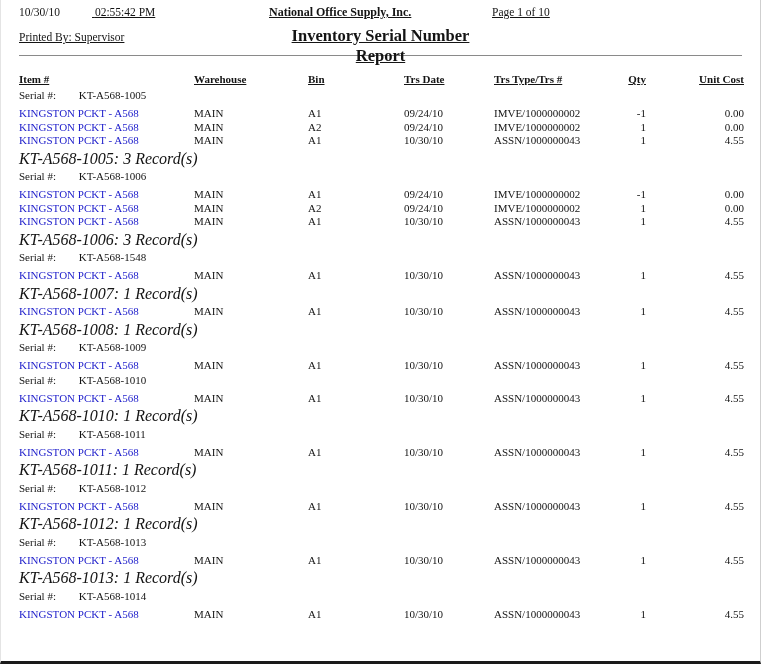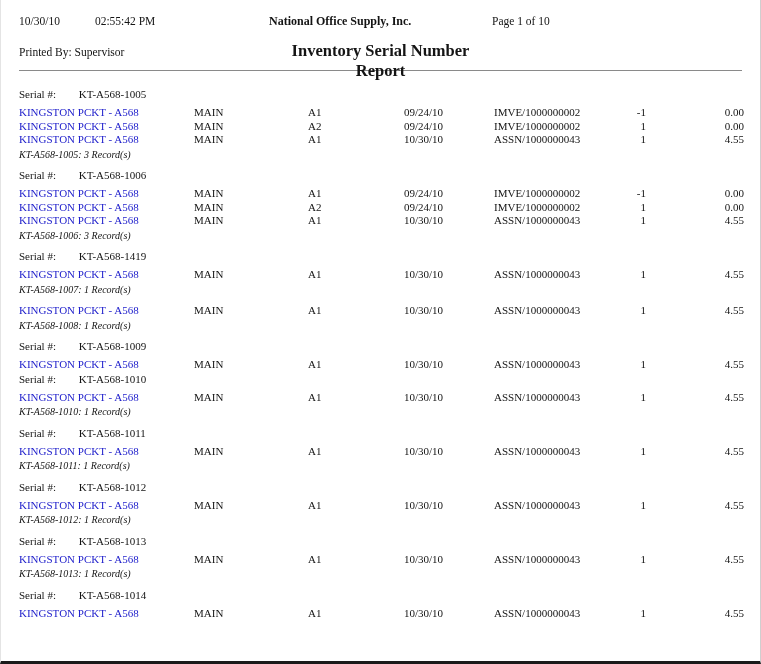--- a/index.html
+++ b/index.html
@@ -9,35 +9,35 @@
     height: 664px;
     overflow: hidden;
     position: relative;
     background: #fff;
     font-family: "Liberation Serif", "DejaVu Serif", serif;
     color: #141414;
     border-left: 1px solid #e4e4e4;
     border-right: 1px solid #cfcfcf;
     border-bottom: 3px solid #1a1a1a;
   }
-  .page-header { padding: 14px 18px 0 18px; }
+  .page-header { padding: 5px 18px 0 18px; text-decoration: underline; }
   .hdr-line1 {
     display: flex;
     align-items: baseline;
     font-size: 11.5px;
     height: 15px;
   }
   .hdr-left1 { width: 250px; }
   .hdr-date { display: inline-block; width: 73px; }
   .hdr-center { flex: 1; text-align: left; font-weight: bold; font-size: 12px; }
   .hdr-right { width: 250px; text-align: left; font-size: 11.5px; }
   .hdr-line2 {
     display: flex;
     align-items: baseline;
-    margin-top: 12px;
+    margin-top: 6px;
     height: 22px;
     justify-content: space-between;
   }
   .hdr-left2 { width: 250px; font-size: 11.5px; }
   .hdr-title { flex: 1; text-align: center; font-weight: bold; font-size: 16.5px; }
   .hdr-right2 { width: 250px; }
   .rule {
     border: none;
     border-top: 1px solid #8a8a8a;
     margin-top: 7px;
@@ -51,21 +51,21 @@
   .col-headers span { text-decoration: underline; }
   .col-h-qty, .col-h-cost { text-align: right; }
   .serial-row { height: 15px; font-size: 11px; margin-top: 1px; }
   .serial-label { font-weight: normal; display: inline-block; width: 57px; }
   .group-rows { margin-top: 3px; }
   .data-row { height: 13.5px; line-height: 13px; font-size: 11px; }
   .cell-item { color: #2222CC; cursor: pointer; }
   .cell-qty, .cell-cost { text-align: right; }
   .group-footer {
     font-style: italic;
-    font-size: 10px;
+    font-size: 16px;
     height: 12px;
     margin-top: 2px;
     margin-bottom: 8.5px;
   }
 </style>
 </head>
 <body>
 
 <div class="page">
 
@@ -80,20 +80,29 @@
     </div>
     <div class="hdr-line2">
       <div class="hdr-left2">Printed By: Supervisor</div>
       <div class="hdr-title">Inventory Serial Number Report</div>
       <div class="hdr-right2"></div>
     </div>
     <hr class="rule">
   </div>
 
   <div class="report">
+    <div class="grid-row col-headers">
+      <div><span>Item #</span></div>
+      <div><span>Warehouse</span></div>
+      <div><span>Bin</span></div>
+      <div><span>Trs Date</span></div>
+      <div><span>Trs Type/Trs #</span></div>
+      <div class="col-h-qty"><span>Qty</span></div>
+      <div class="col-h-cost"><span>Unit Cost</span></div>
+    </div>
 
     <div>
   <div class="serial-group">
     <div class="serial-row">
       <span class="serial-label">Serial #:</span>
       <span class="serial-value">KT-A568-1005</span>
     </div>
     <div class="group-rows">
   <div class="grid-row data-row">
     <div class="cell-item" style="color: rgb(34, 34, 204);">KINGSTON PCKT - A568</div>
@@ -163,21 +172,21 @@
     <div class="cell-qty">1</div>
     <div class="cell-cost">4.55</div>
   </div>
 </div>
     <div class="group-footer">KT-A568-1006: 3 Record(s)</div>
   </div>
 
   <div class="serial-group">
     <div class="serial-row">
       <span class="serial-label">Serial #:</span>
-      <span class="serial-value">KT-A568-1419</span>
+      <span class="serial-value">KT-A568-1548</span>
     </div>
     <div class="group-rows">
   <div class="grid-row data-row">
     <div class="cell-item" style="color: rgb(34, 34, 204);">KINGSTON PCKT - A568</div>
     <div class="cell-warehouse">MAIN</div>
     <div class="cell-bin">A1</div>
     <div class="cell-date">10/30/10</div>
     <div class="cell-type">ASSN/1000000043</div>
     <div class="cell-qty">1</div>
     <div class="cell-cost">4.55</div>

